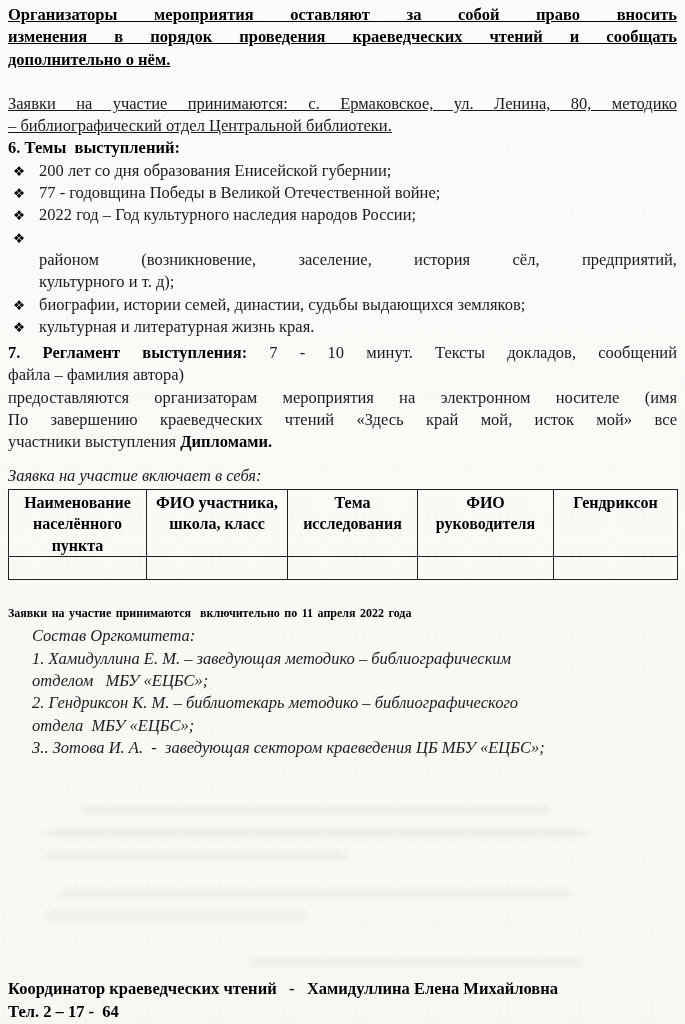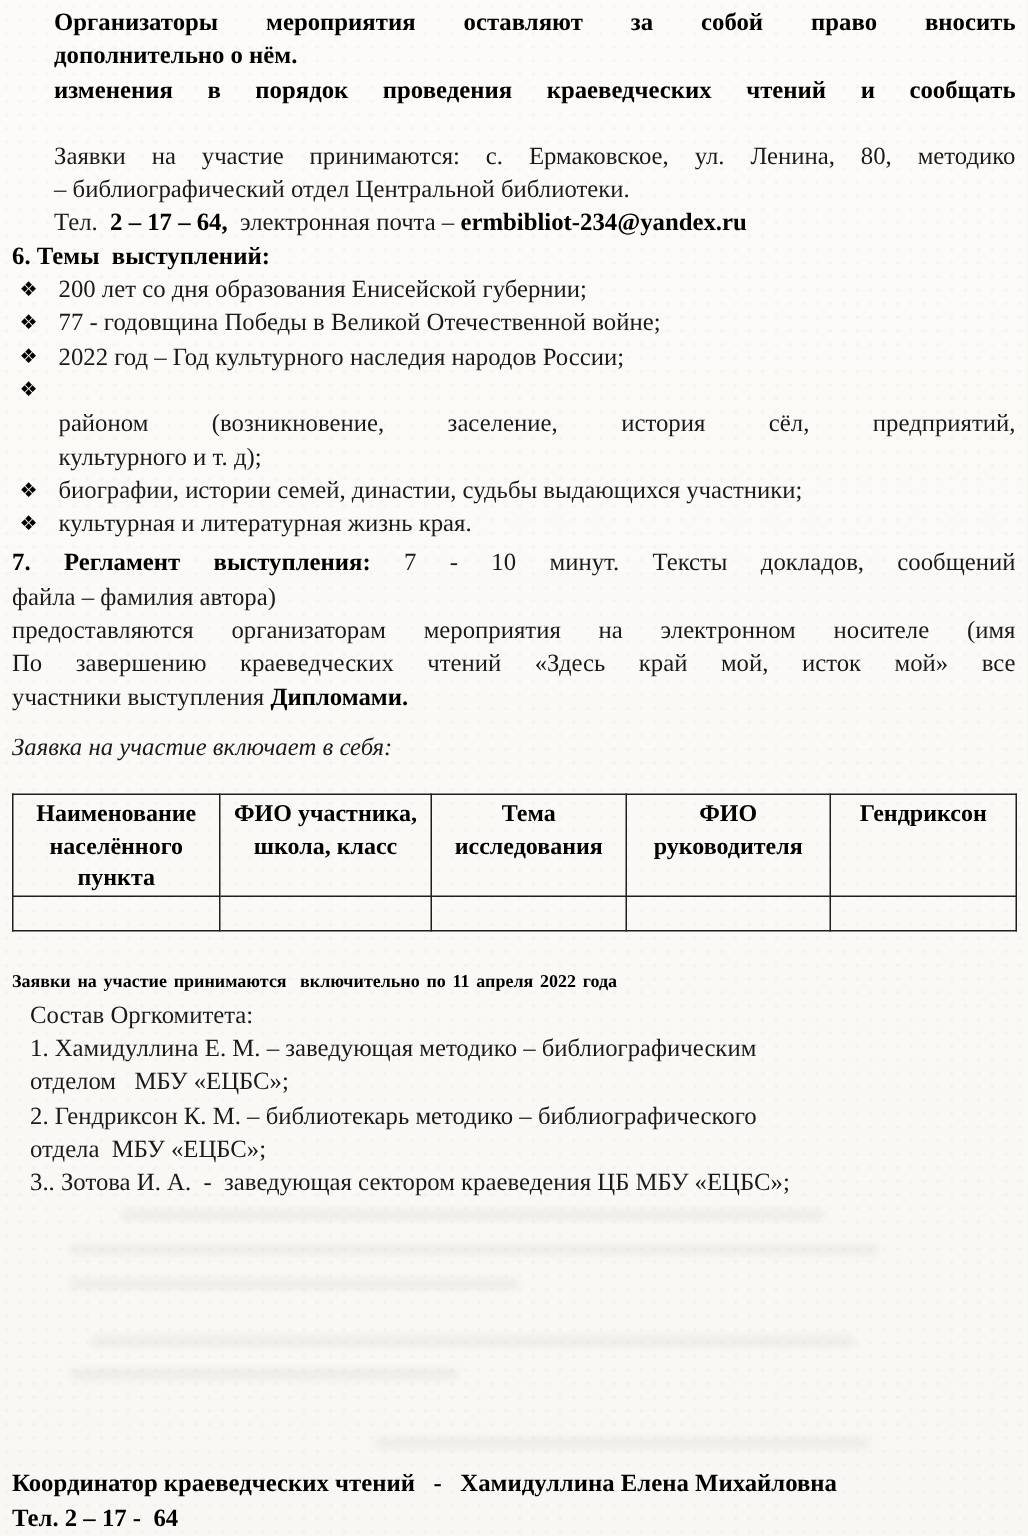--- a/index.html
+++ b/index.html
@@ -14,33 +14,33 @@
                      linear-gradient(180deg,#fcfbf9 0%,#faf9f6 60%,#f8f7f4 100%);
     background-size:9px 9px,100% 100%;
     font-family:"Liberation Serif","DejaVu Serif",serif;
     font-size:16.5px;
     line-height:22.3px;
     color:#1a1a1a;
   }
   .b{font-weight:bold;color:#000;}
   .pre{white-space:pre-wrap;}
   .j{text-align:justify;text-align-last:justify;}
-  .inner{margin-left:28px;}
+  .inner{text-decoration:underline;}
   .line{min-height:22.3px;}
   .bullet{position:relative;padding-left:31px;}
   .bullet .marker{
     position:absolute;left:5px;top:1px;
     font-family:"DejaVu Sans",sans-serif;
     font-size:13.5px;line-height:20px;color:#000;
   }
   #apply-block{margin-top:22px;}
   #section7-block{margin-top:4px;}
   #application-intro{margin-top:11px;font-style:italic;}
   table.app{
-    width:669px;margin-top:20px;
+    width:669px;margin-top:2px;
     border-collapse:collapse;table-layout:fixed;padding-left:28px;
   }
   table.app td{
     border:1.8px solid #1f1f1f;
     vertical-align:top;
     padding:2px 2px 0 2px;
   }
   td.hdr{
     font-weight:bold;color:#000;
     text-align:center;
@@ -48,21 +48,21 @@
     height:62px;
   }
   td.empty{height:20px;}
   #deadline-line{
     margin-top:21px;
     font-weight:bold;color:#000;
     font-size:12px;line-height:24px;
     word-spacing:1.5px;
     white-space:pre-wrap;
   }
-  #committee-block{margin-left:12px;}
+  #committee-block{margin-left:24px;font-style:italic;}
   .footer{
     position:absolute;left:8px;top:978px;width:669px;
     font-weight:bold;color:#000;
     font-size:16.5px;line-height:22.5px;
   }
   .ghost{
     position:absolute;
     background:#a89f92;
     opacity:0.11;
     filter:blur(2.6px);
@@ -70,40 +70,39 @@
     pointer-events:none;
   }
 </style>
 </head>
 <body>
 
 <div class="page">
 
   <section class="inner b">
     <div class="line j">Организаторы  мероприятия  оставляют за собой право вносить</div>
+    <div class="line j">изменения в порядок проведения  краеведческих чтений и сообщать</div>
     <div class="line">дополнительно о нём.</div>
-    <div class="line j">изменения в порядок проведения  краеведческих чтений и сообщать</div>
   </section>
 
   <section id="apply-block" class="inner">
     <div class="line j">Заявки на участие принимаются: с. Ермаковское, ул. Ленина, 80, методико</div>
     <div class="line">– библиографический  отдел Центральной библиотеки.</div>
-    <div class="line pre"><span>Тел.  </span><span class="b">2 – 17 – 64,</span><span>  электронная почта – </span><span class="b">ermbibliot-234@yandex.ru</span></div>
   </section>
 
   <div class="line b pre">6. Темы  выступлений:</div>
 
   <section>
     <div class="line bullet"><span class="marker">❖</span><span>200 лет со дня образования Енисейской губернии;</span></div>
     <div class="line bullet"><span class="marker">❖</span><span>77 - годовщина  Победы в Великой Отечественной войне;</span></div>
     <div class="line bullet"><span class="marker">❖</span><span>2022 год – Год культурного наследия народов России;</span></div>
     <div class="line bullet j"><span class="marker">❖</span></div>
     <div class="line bullet j"><span>районом  (возникновение,  заселение,  история сёл, предприятий,</span></div>
     <div class="line bullet"><span>культурного и т. д);</span></div>
-    <div class="line bullet"><span class="marker">❖</span><span>биографии, истории семей, династии, судьбы выдающихся участники;</span></div>
+    <div class="line bullet"><span class="marker">❖</span><span>биографии, истории семей, династии, судьбы выдающихся земляков;</span></div>
     <div class="line bullet"><span class="marker">❖</span><span>культурная и литературная жизнь края.</span></div>
   </section>
 
   <section id="section7-block">
     <div class="line j"><span class="b">7. Регламент  выступления:</span><span> 7 -   10 минут. Тексты докладов, сообщений</span></div>
     <div class="line">файла – фамилия автора)</div>
     <div class="line j">предоставляются организаторам мероприятия на электронном носителе (имя</div>
     <div class="line j">По завершению краеведческих чтений «Здесь край мой, исток мой» все</div>
     <div class="line"><span>участники выступления </span><span class="b">Дипломами.</span></div>
   </section>

